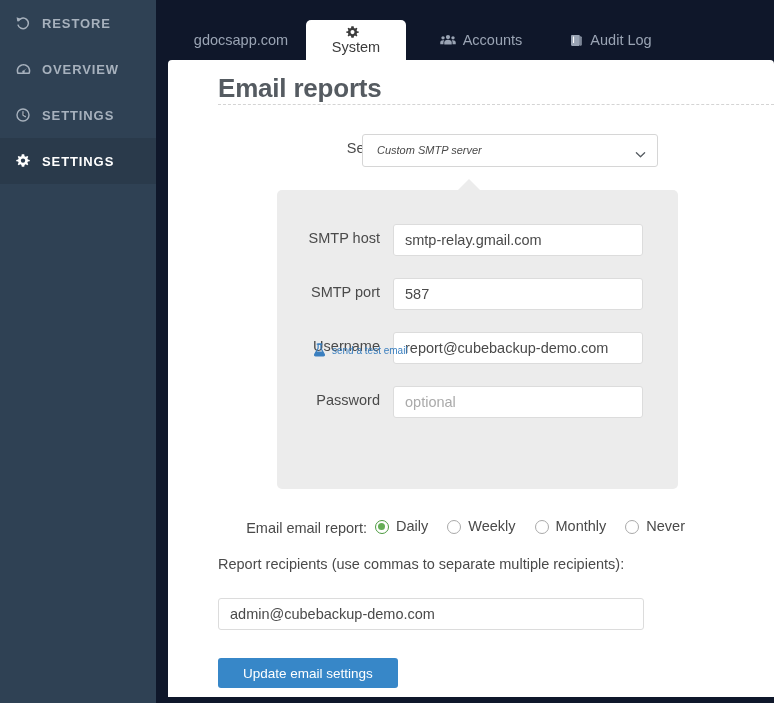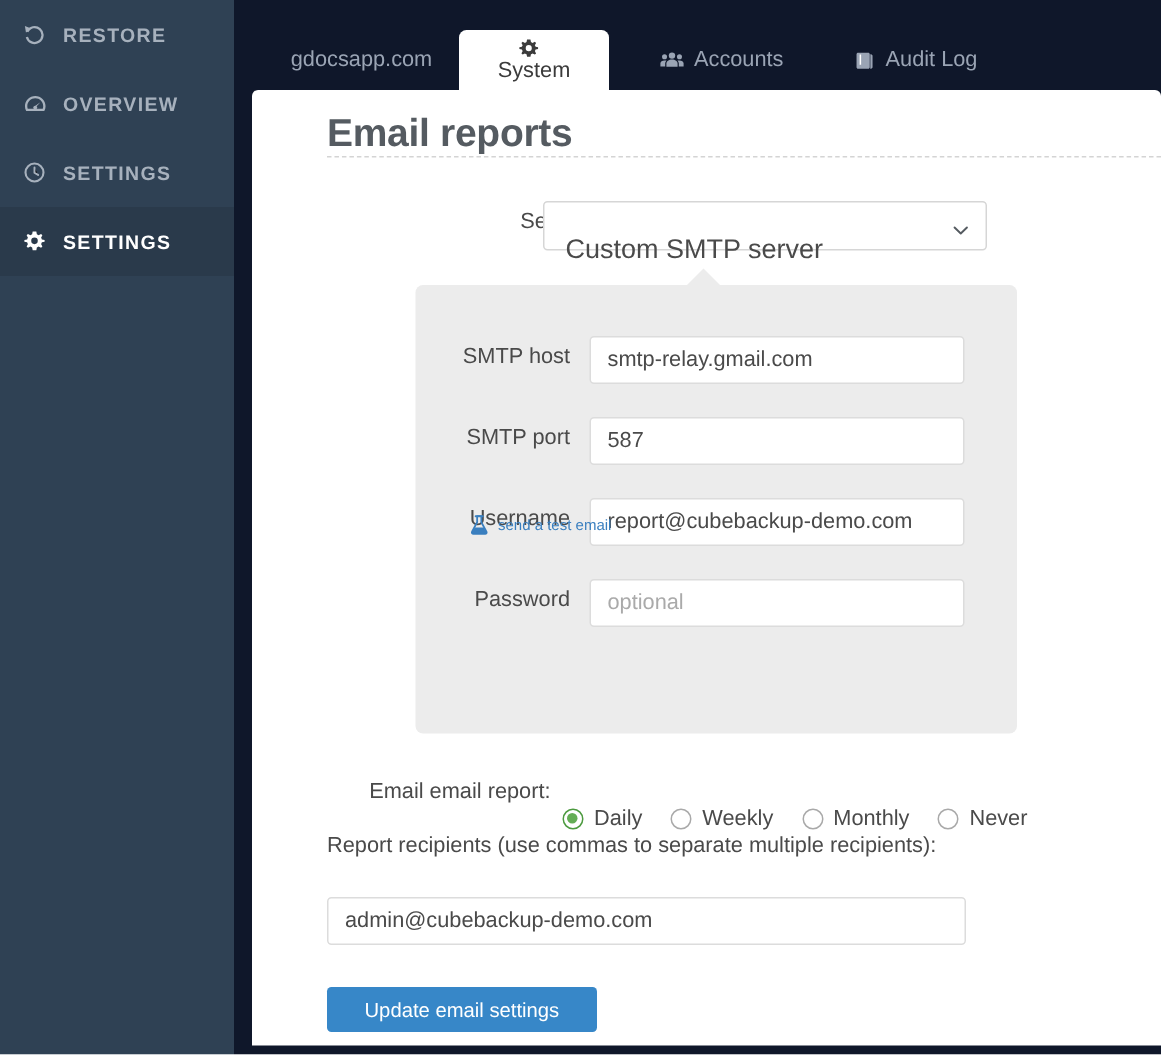--- a/index.html
+++ b/index.html
@@ -139,24 +139,25 @@
     left: 194px; top: 0;
     width: 296px;
     height: 33px;
     border: 1px solid #d6d6d6;
     border-radius: 3px;
     background: #ffffff;
     cursor: pointer;
   }
   .select-value {
     position: absolute;
-    left: 14px; top: 16px;
+    left: 14px; top: 0;
     line-height: 31px;
-    font-size: 18px;
-    color: #4a4a4a;
+    font-size: 11px;
+    color: #4a4a4a;
+    font-style: italic;
   }
   .select-caret {
     position: absolute;
     right: 11px; top: 11px;
     width: 11px; height: 11px;
   }
 
   
   .smtp-panel {
     position: absolute;
@@ -235,25 +236,24 @@
     color: #4a4a4a;
   }
   .radio-group {
     position: absolute;
     left: 207px; top: 0;
     display: flex;
     align-items: center;
   }
   .radio-opt {
     display: flex;
-    align-items: center;
+    align-items: flex-end;
     margin-right: 19px;
     cursor: pointer;
     user-select: none;
-    margin-top: 20px;
   }
   .radio-dot {
     width: 14px; height: 14px;
     border-radius: 50%;
     border: 1.5px solid #a9a9a9;
     background: #ffffff;
     margin-right: 7px;
     flex: 0 0 auto;
     position: relative;
   }

